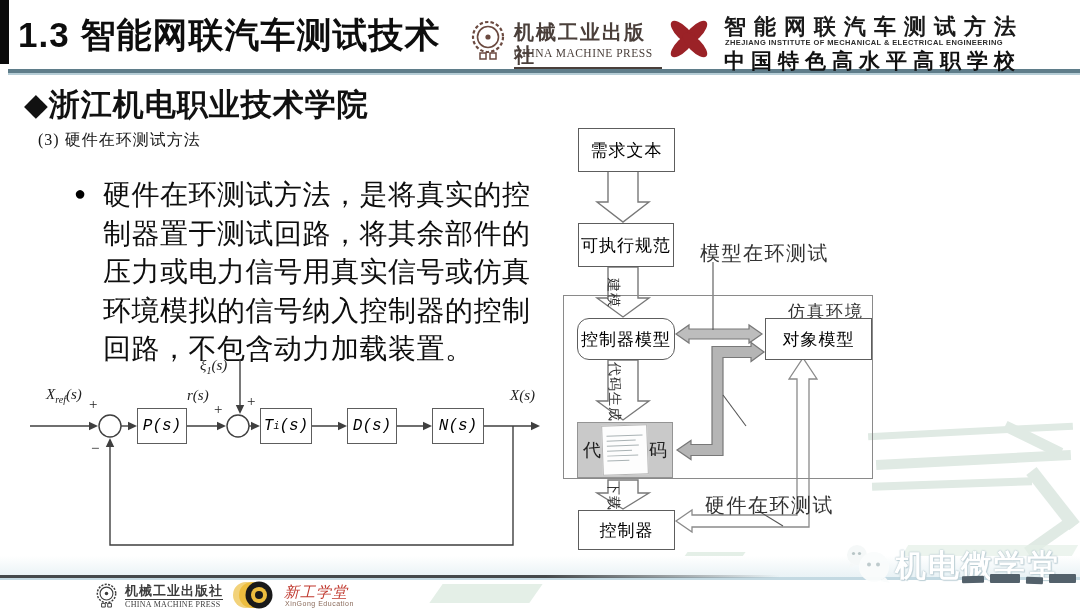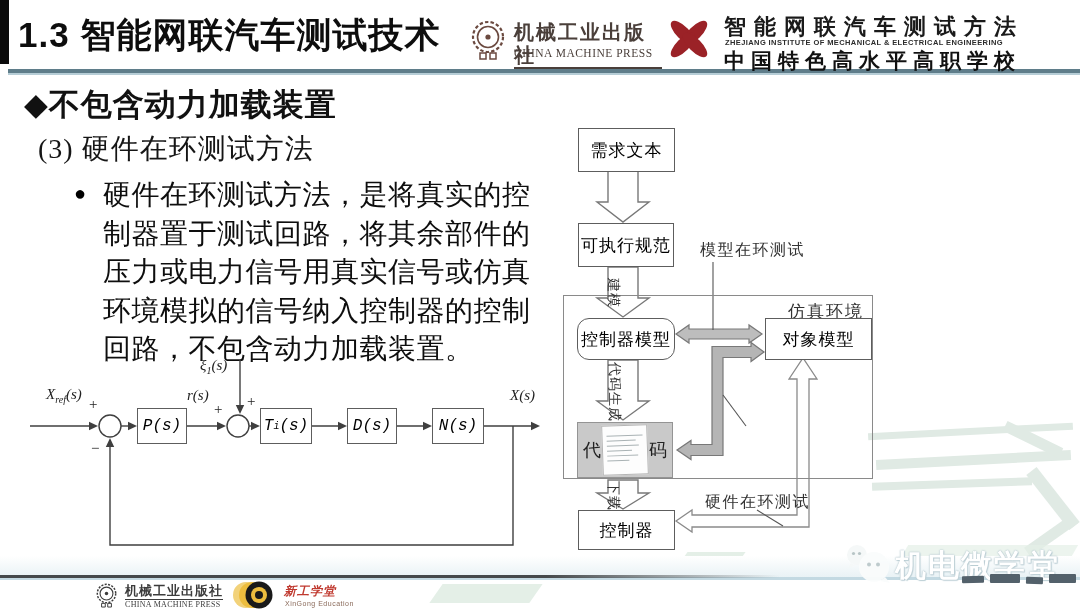--- a/index.html
+++ b/index.html
@@ -16,52 +16,52 @@
   .cmp-name{font-weight:bold;letter-spacing:2px;border-bottom:2px solid #4a3f3a;color:#4a3f3a;line-height:1.15;}
   .cmp-sub{color:#4a3f3a;letter-spacing:.5px;}
 
   .zime-callig{font-weight:bold;font-size:22px;letter-spacing:8px;color:#1a1a1a;
                font-family:"Liberation Serif","DejaVu Serif",serif;white-space:nowrap;}
   .zime-eng{font-size:7.5px;letter-spacing:.4px;color:#2c2c2c;font-weight:bold;white-space:nowrap;}
   .zime-sub{font-size:21px;font-weight:bold;letter-spacing:6px;color:#111;white-space:nowrap;}
 
   
   .sec-title{left:24px;top:84px;font-size:31px;font-weight:bold;color:#111;letter-spacing:1px;}
-  .sub-title{left:38px;top:130px;font-size:28px;color:#151515;letter-spacing:1px;}
+  .sub-title{left:38px;top:130px;font-size:16px;color:#151515;letter-spacing:1px;}
   .bullet-dot{left:74px;top:182px;font-size:20px;color:#000;}
   .bullet-text{left:103px;top:176px;width:440px;font-size:28px;line-height:38.5px;color:#0e0e0e;letter-spacing:.5px;}
 
   
   .blk{border:1.5px solid #5d5d5d;background:#fff;display:flex;align-items:center;justify-content:center;color:#000000;font-family:Liberation Mono, monospace;}
   .cblk{font-style:italic;font-size:16px;}
   .clab{font-size:15px;font-style:italic;color:#222;white-space:nowrap;}
   .clab sub,.cblk sub{font-size:10px;font-style:italic;}
   .sign{font-size:15px;color:#222;}
 
   .fbox{font-size:17px;letter-spacing:1px;}
-  .flabel{font-size:16px;color:#333;letter-spacing:1.5px;white-space:nowrap;font-family:Liberation Mono, monospace;}
+  .flabel{font-size:20px;color:#333;letter-spacing:1.5px;white-space:nowrap;font-family:Liberation Mono, monospace;}
   .vlabel{font-size:14px;color:#333;white-space:nowrap;transform:rotate(90deg);letter-spacing:1px;}
   .envbox{border:1.5px solid #8a8a8a;background:transparent;}
   .envlab{font-size:17px;color:#333;letter-spacing:2px;}
   .codebox{background:#c9c9c9;border:1.2px solid #949494;display:flex;align-items:center;justify-content:space-between;padding:0 5px;box-sizing:border-box;}
   .codechar{font-size:18px;color:#222;}
   .docthumb{width:46px;height:50px;background:#fdfdfd;border:1px solid #b5b5b5;transform:rotate(-2deg);padding:5px 4px;box-sizing:border-box;}
   .docthumb i{display:block;height:1.5px;background:#a9b2b4;margin:3.5px 0;}
 
   
   .streak{position:absolute;background:#e0eae4;}
   .para{position:absolute;background:#e4efe7;}
 
   
   .foot-band{left:0;top:556px;width:1080px;height:21px;background:linear-gradient(#ffffff,#e9f2f5);}
   .foot-dark{left:0;top:575px;width:780px;height:2.5px;background:linear-gradient(90deg,#45494b 70%,rgba(69,73,75,0));}
   .foot-blue{left:0;top:577px;width:1080px;height:2.5px;background:#c3d9e2;}
   .f-cmp-name{font-size:13px;font-weight:bold;letter-spacing:1px;color:#3c3c3c;border-bottom:1.5px solid #3c3c3c;line-height:1.2;}
   .f-cmp-sub{font-size:8px;color:#3c3c3c;letter-spacing:.3px;}
-  .xg-name{font-size:12px;font-weight:bold;font-style:italic;color:#c03a30;letter-spacing:1px;}
+  .xg-name{font-size:15px;font-weight:normal;font-style:italic;color:#c03a30;letter-spacing:1px;}
   .xg-sub{font-size:7px;color:#8a6a5a;filter:blur(.4px);letter-spacing:.5px;}
 
   .wm-text{font-size:31px;font-weight:bold;color:#ffffff;letter-spacing:2px;
            text-shadow:0 0 1px #a8bcc4,0 0 2px #b9cdd4,1px 1px 1px #c3d4da;}
   .smudge{position:absolute;background:#53616b;border-radius:1px;}
 </style>
 </head>
 <body>
 
 <div class="slide">
@@ -98,21 +98,21 @@
         <ellipse cx="35" cy="21" rx="16" ry="6.5" transform="rotate(135 35 21)"></ellipse>
         <ellipse cx="23" cy="33" rx="16" ry="6.5" transform="rotate(135 23 33)"></ellipse>
         <ellipse cx="35" cy="33" rx="16" ry="6.5" transform="rotate(45 35 33)"></ellipse>
       </g>
     </svg>
     <div class="abs zime-callig" style="left:64px;top:2px;">智能网联汽车测试方法</div>
     <div class="abs zime-eng sans" style="left:65px;top:28px;">ZHEJIANG INSTITUTE OF MECHANICAL &amp; ELECTRICAL ENGINEERING</div>
     <div class="abs zime-sub sans" style="left:64px;top:37px;">中国特色高水平高职学校</div>
   </div>
 
-  <div class="sec-title abs">◆不包含动力加载装置</div>
+  <div class="sec-title abs">◆浙江机电职业技术学院</div>
   <div class="sub-title abs">(3) 硬件在环测试方法</div>
   <div class="bullet-dot abs">●</div>
   <div class="bullet-text abs">硬件在环测试方法，是将真实的控制器置于测试回路，将其余部件的压力或电力信号用真实信号或仿真环境模拟的信号纳入控制器的控制回路，不包含动力加载装置。</div>
 
   <svg class="abs" width="1080" height="613" viewBox="0 0 1080 613" style="left:0;top:0;">
 
     <g stroke="#3f3f3f" stroke-width="1.4" fill="none">
       <line x1="30" y1="426" x2="95" y2="426"></line>
       <circle cx="110" cy="426" r="11" fill="#fff"></circle>
       <line x1="121" y1="426" x2="135" y2="426"></line>

